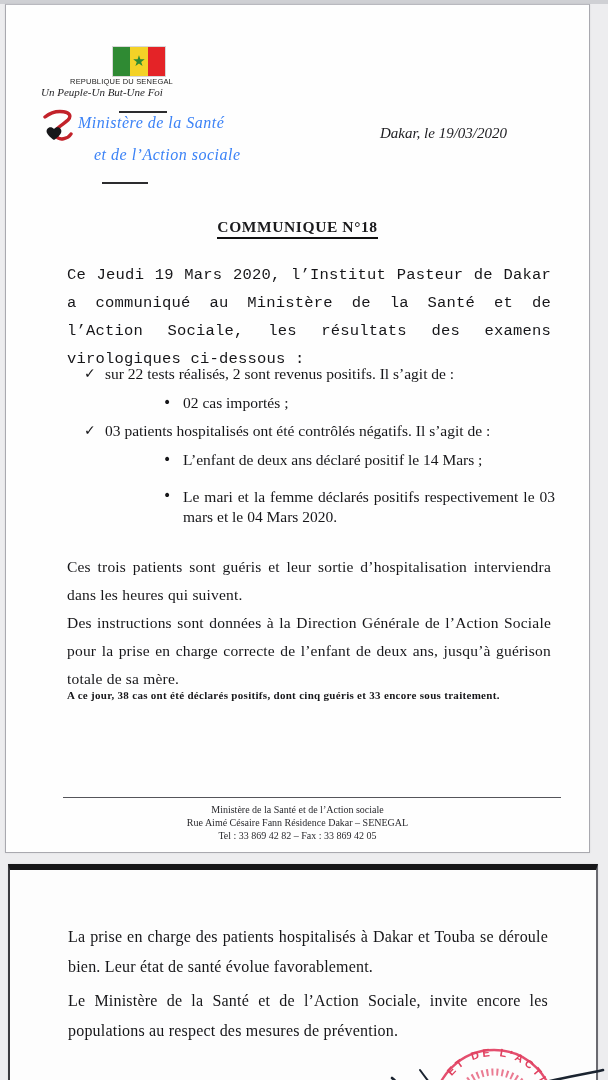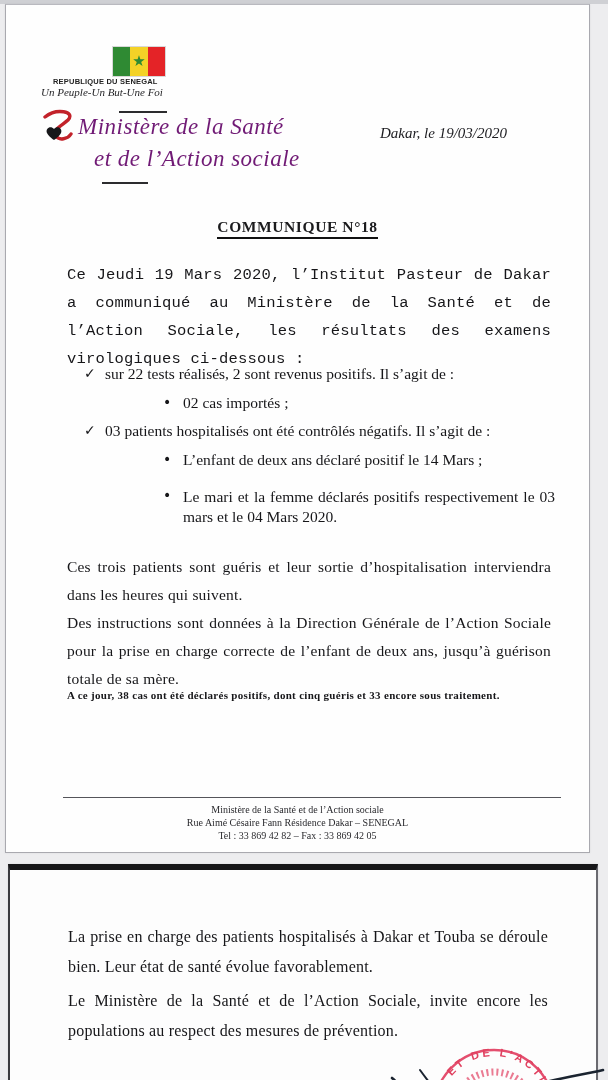--- a/index.html
+++ b/index.html
@@ -9,30 +9,30 @@
   .topband{position:absolute;left:0;top:0;width:608px;height:4px;background:#cfd0d4;}
 
   
   .page1{position:absolute;left:5px;top:4px;width:585px;height:849px;background:#fefefe;
          border:1px solid #a9a9af;border-top-color:#b9b9bf;box-sizing:border-box;}
   .flag{position:absolute;left:107px;top:42px;width:52px;height:29px;display:flex;
         box-shadow:0 0 0 1px #d8d8d8;}
   .flag .stripe{flex:1;position:relative;}
   .flag .star{position:absolute;left:50%;top:50%;transform:translate(-50%,-54%);
         font-size:15px;line-height:1;}
-  .republic{position:absolute;left:47px;top:72px;width:120px;text-align:left;
-        font-family:"Liberation Sans",sans-serif;font-weight:bold;font-size:7.5px;
+  .republic{position:absolute;left:47px;top:72px;width:120px;text-align:right;
+        font-family:"Liberation Sans",sans-serif;font-weight:normal;font-size:7.5px;
         letter-spacing:.2px;color:#222;}
   .motto{position:absolute;left:16px;top:81px;width:160px;text-align:center;
         font-style:italic;font-size:11px;color:#1f1f22;}
   .rule-sm{position:absolute;height:2px;background:#2c2c2e;}
   .rule1{left:113px;top:106px;width:48px;}
   .rule2{left:96px;top:177px;width:46px;}
   .logo{position:absolute;left:36px;top:104px;}
-  .ministry-script{position:absolute;font-style:italic;font-size:23px;color:#701a75;
+  .ministry-script{position:absolute;font-style:italic;font-size:16px;color:#3b82f6;
         letter-spacing:.5px;}
   .ms1{left:72px;top:109px;}
   .ms2{left:88px;top:141px;}
   .dateline{position:absolute;left:345px;top:120px;width:185px;text-align:center;
         font-style:italic;font-size:15px;color:#1c1c20;}
   .titlewrap{position:absolute;left:0;top:213px;width:100%;text-align:center;}
   .title{font-weight:bold;font-size:15.5px;letter-spacing:.6px;
         border-bottom:2px solid #111;padding-bottom:2px;}
   .body{position:absolute;left:61px;width:484px;margin:0;font-size:15.5px;
         line-height:28px;text-align:justify;letter-spacing:.2px;color:#161619;}

